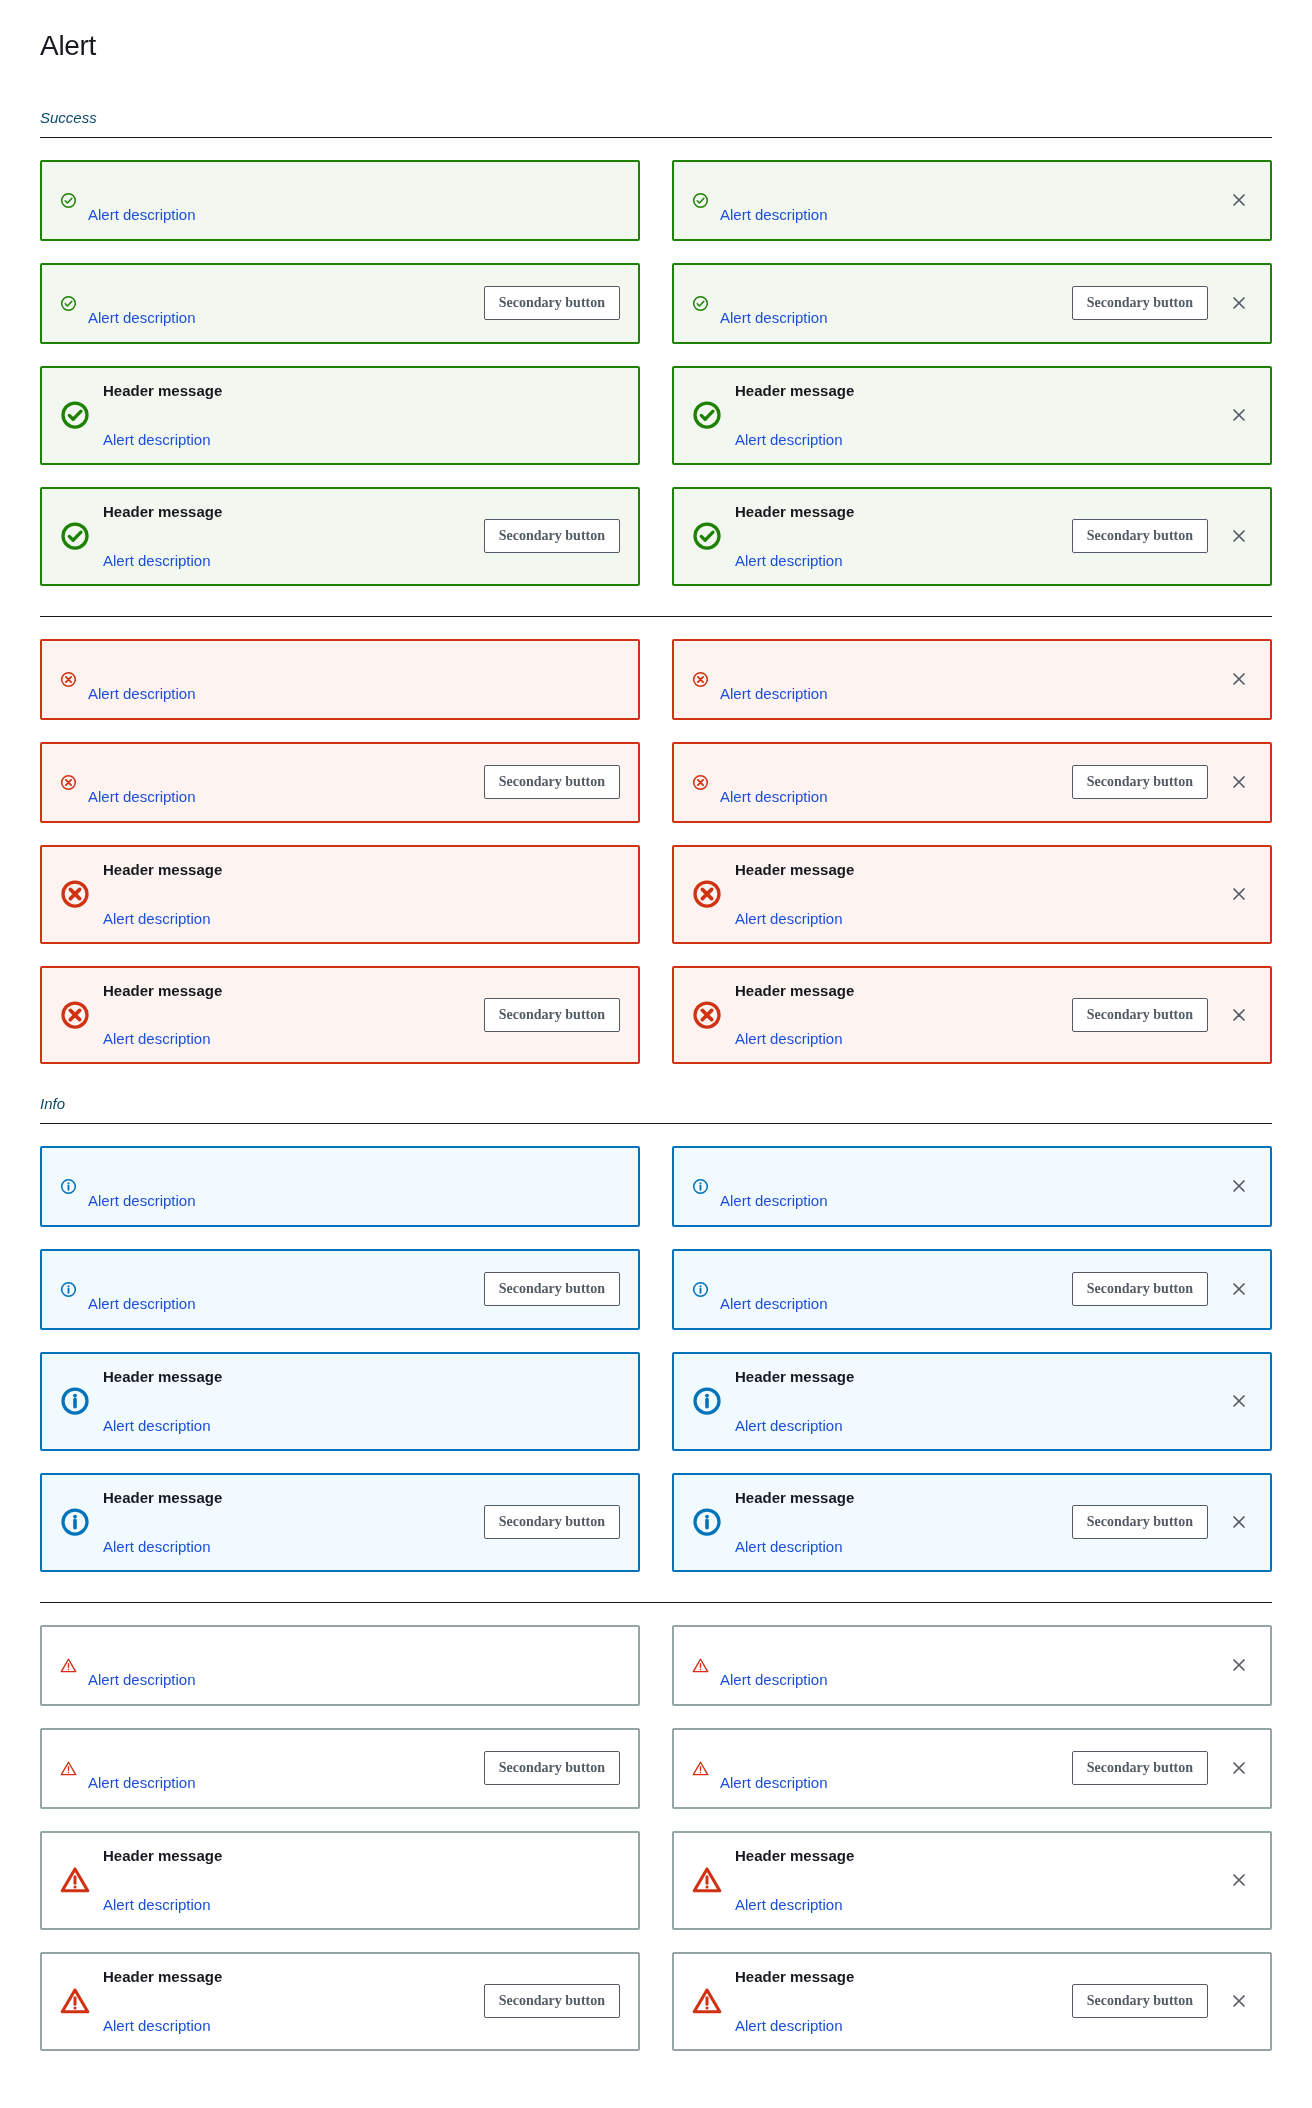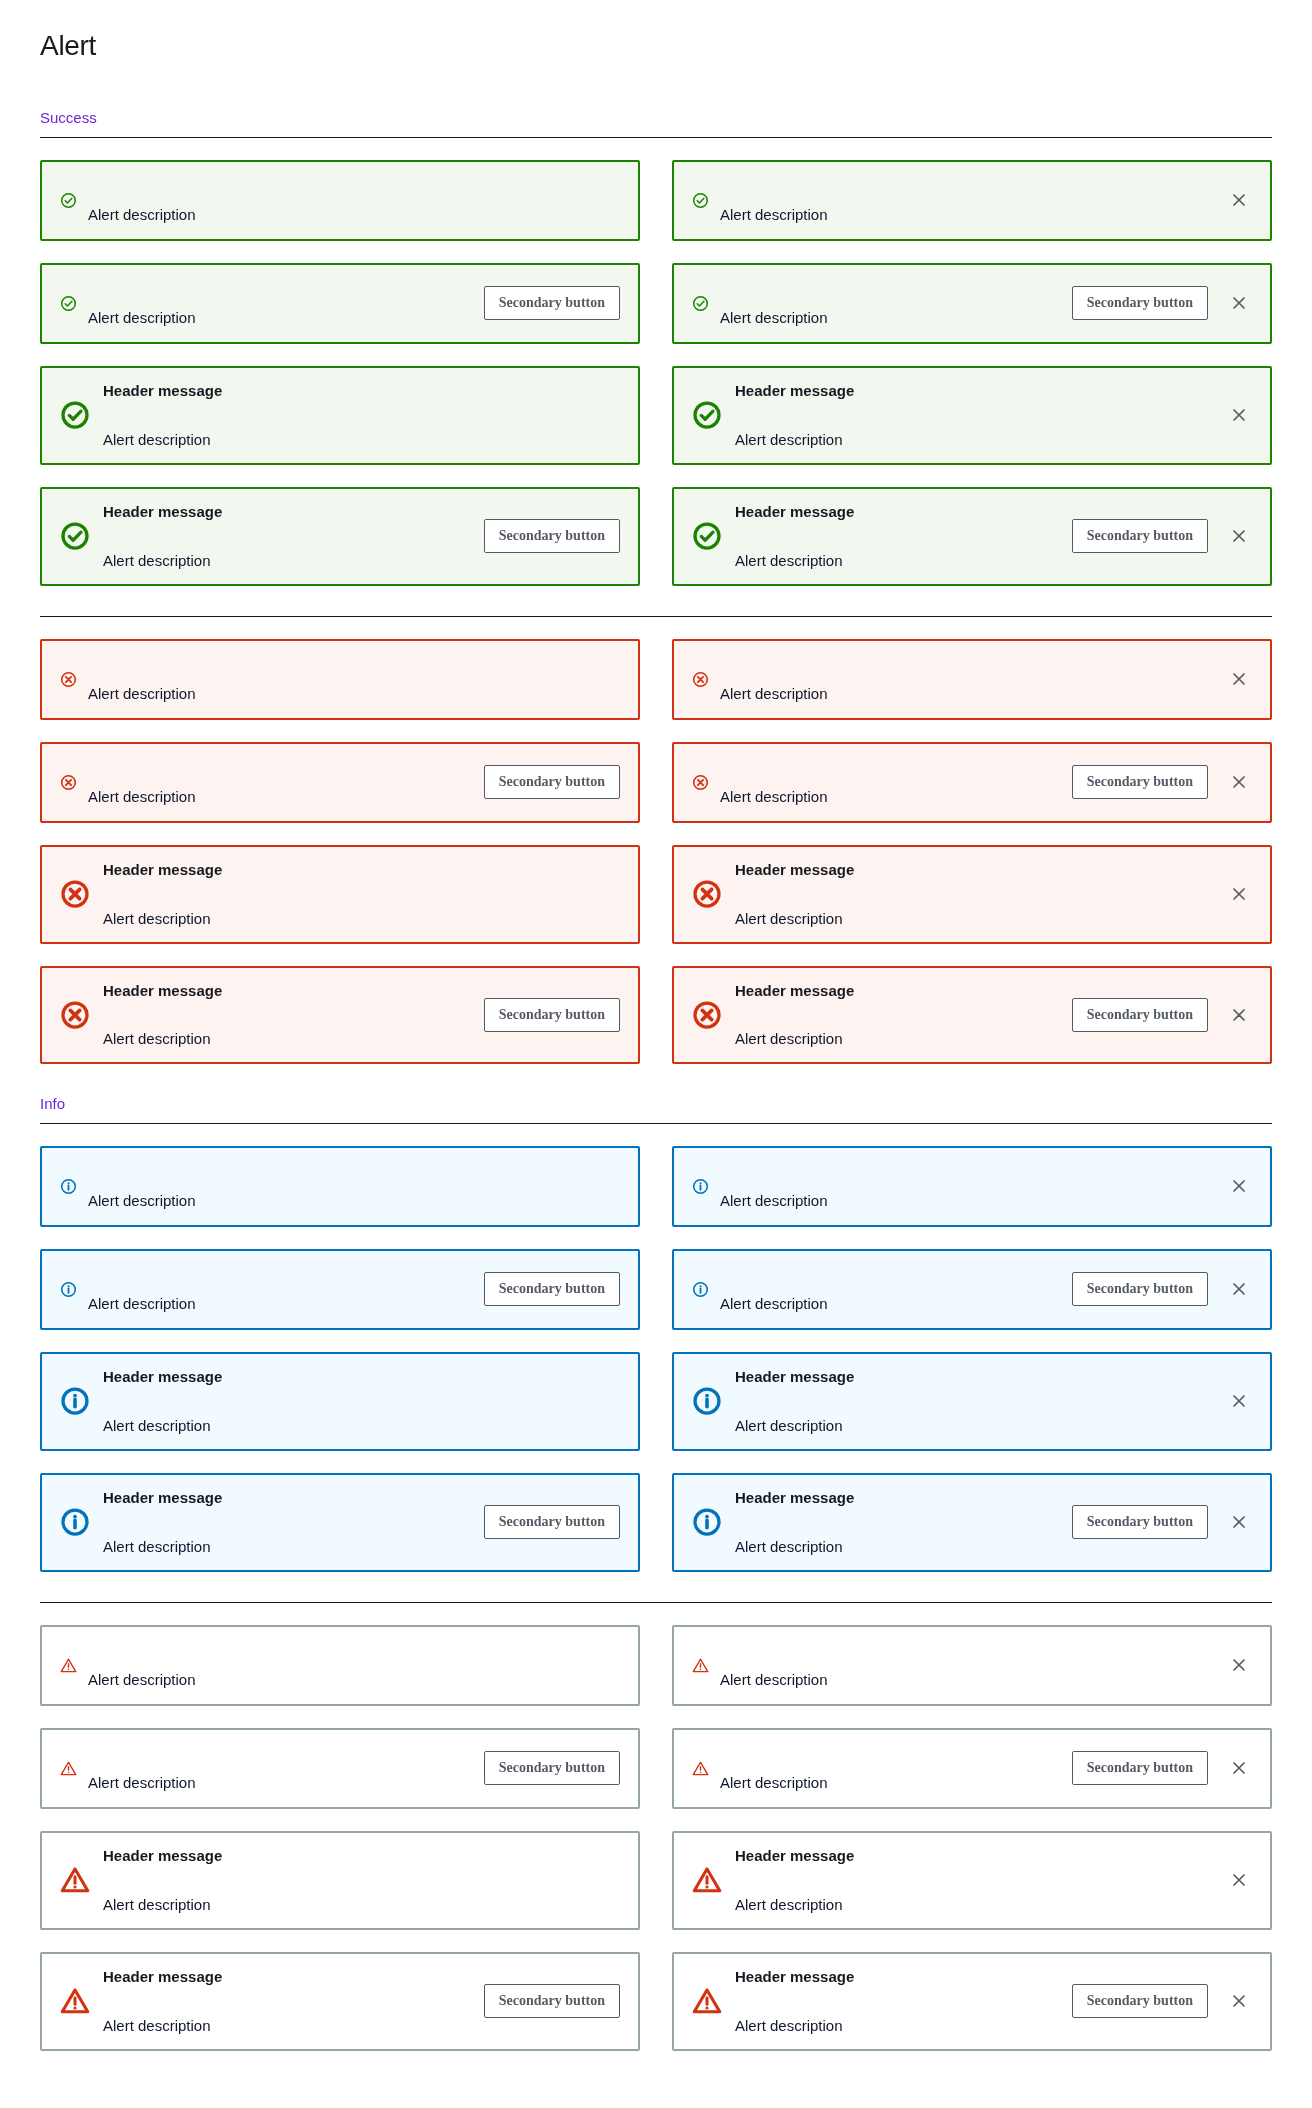--- a/index.html
+++ b/index.html
@@ -28,23 +28,24 @@
     letter-spacing: -0.3px;
     color: #16191f;
     margin: 0 0 46px 0;
   }
 
   .section { margin-bottom: 30px; }
 
   .section-label {
     font-size: 15px;
     font-weight: 400;
-    color: #6d28d9;
+    color: #0c4a6e;
     line-height: 1.3;
     margin-bottom: 9px;
+    font-style: italic;
   }
 
   .section-rule {
     height: 1px;
     background: #16191f;
     width: 100%;
     margin-bottom: 22px;
   }
 
   .alert-grid {
@@ -86,21 +87,21 @@
   .alert .hdr {
     font-size: 15px;
     font-weight: 700;
     line-height: 1.33;
     color: #16191f;
   }
   .alert .desc {
     font-size: 15px;
     font-weight: 400;
     line-height: 1.4;
-    color: #0f172a;
+    color: #1d4ed8;
     margin-top: 28px;
   }
 
   .secondary-btn {
     flex: 0 0 auto;
     background: #ffffff;
     border: 1px solid #545b64;
     border-radius: 2px;
     color: #545b64;
     font-family: Liberation Serif, serif;

